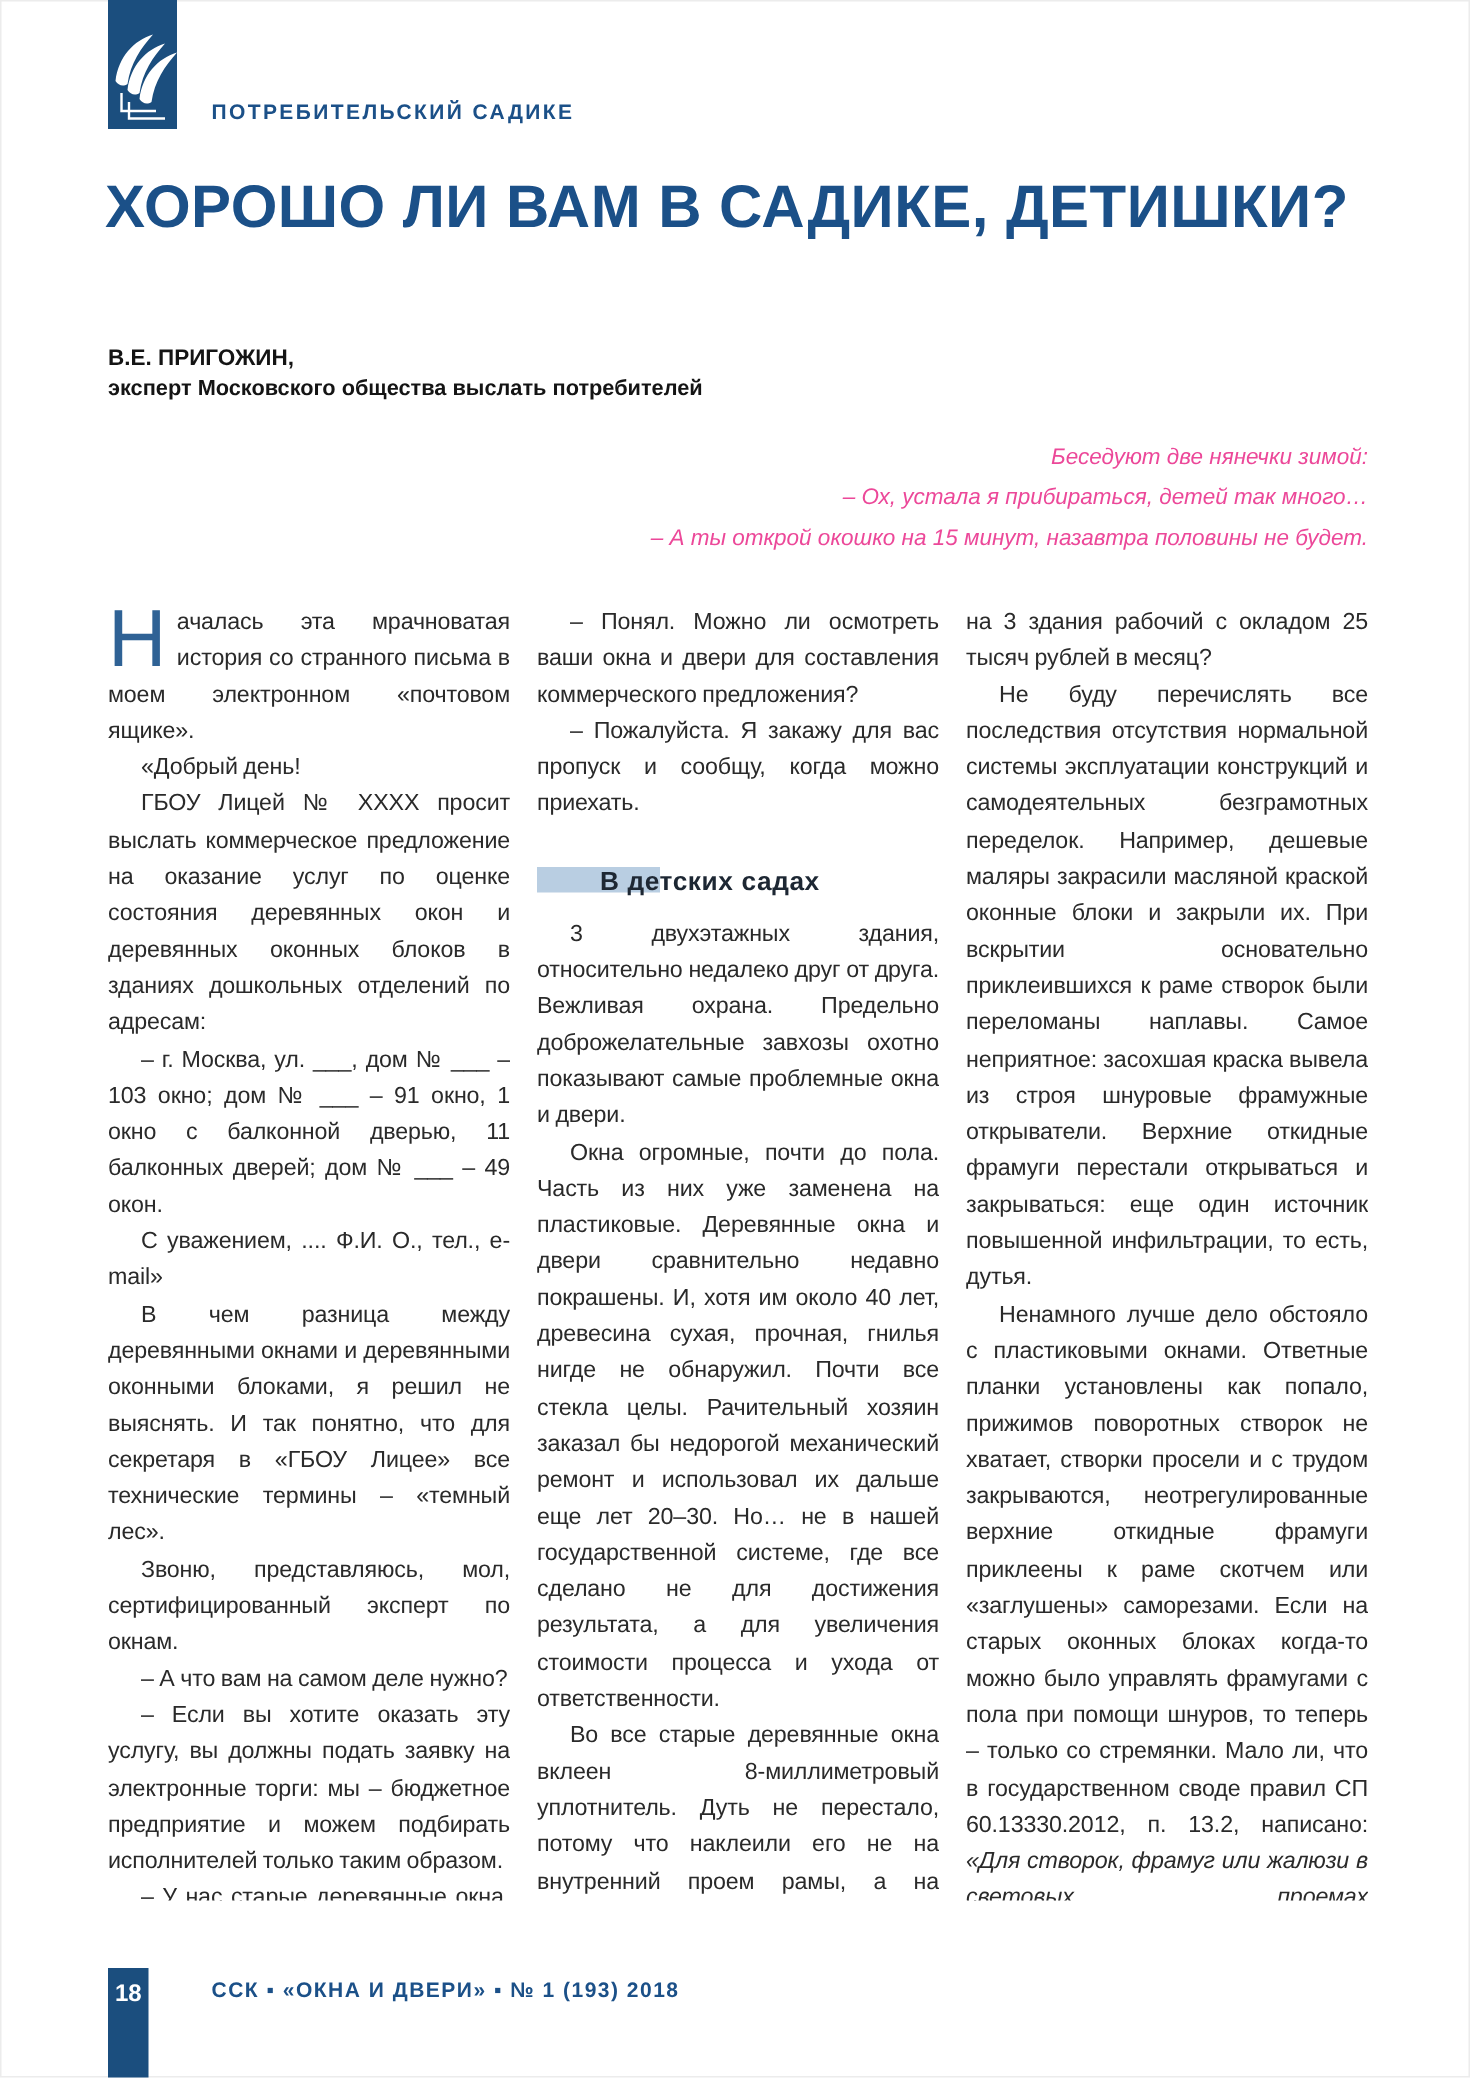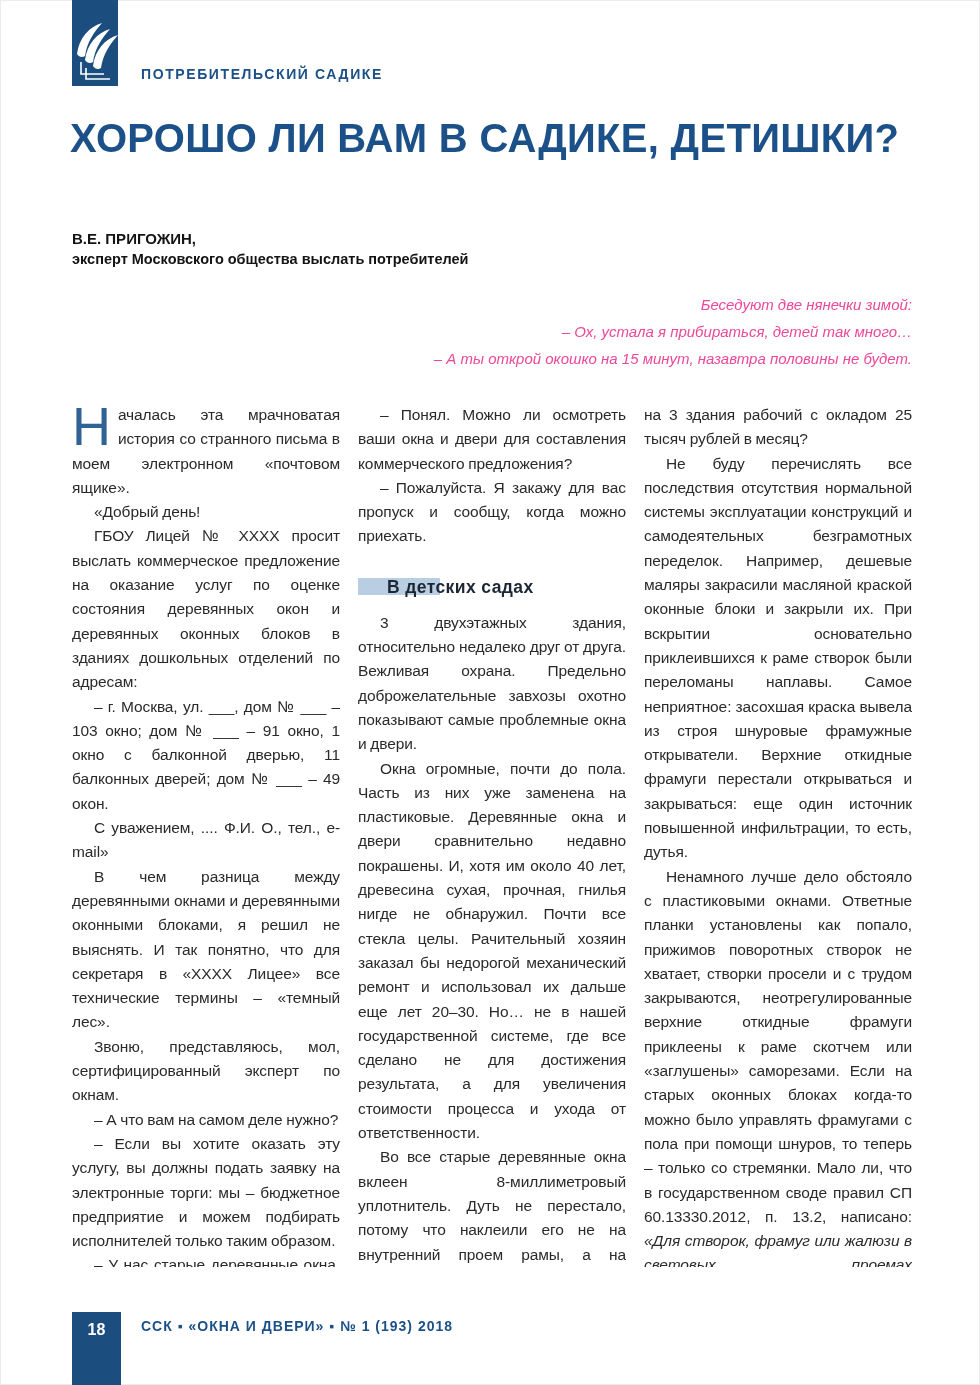--- a/index.html
+++ b/index.html
@@ -48,24 +48,24 @@
   }
   .it{font-style:italic;}
   .subhead{
     position:relative;margin:28px 0 13px 0;
     font-size:17.5px;font-weight:700;color:#1d2733;letter-spacing:.4px;
   }
   .subhead::before{
     content:"";position:absolute;left:0;top:1px;width:82px;height:17px;
     background:#b9cee2;
   }
-  .subhead span{position:relative;padding-left:29px;margin-top:35px;}
+  .subhead span{position:relative;padding-left:42px;margin-top:35px;}
   
   .page-num-box{
-    position:absolute;left:72px;top:1312px;width:49px;height:73px;
+    position:absolute;left:72px;top:1312px;width:27px;height:73px;
     background:#1b4e7e;color:#ffffff;font-weight:700;font-size:16px;
     text-align:center;padding-top:9px;box-sizing:border-box;
   }
   .journal-line{
     position:absolute;left:141px;top:1318px;
     font-size:14px;font-weight:700;color:#1b5088;letter-spacing:1px;
   }
 </style>
 </head>
 <body>
@@ -94,21 +94,21 @@
   <div>– А ты открой окошко на 15 минут, назавтра половины не будет.</div>
 </div>
 
 <div class="columns">
     <div class="col">
       <p class="noindent"><span class="dropcap">Н</span><span>ачалась эта мрачноватая история со странного письма в моем электронном «почтовом ящике».</span></p>
       <p><span>«Добрый день!</span></p>
       <p><span>ГБОУ Лицей № ХХХХ просит выслать коммерческое предложение на оказание услуг по оценке состояния деревянных окон и деревянных оконных блоков в зданиях дошкольных отделений по адресам:</span></p>
       <p><span>– г. Москва, ул. ___, дом № ___ – 103 окно; дом № ___ – 91 окно, 1 окно с балконной дверью, 11 балконных дверей; дом № ___ – 49 окон.</span></p>
       <p><span>С уважением, .... Ф.И. О., тел., e-mail»</span></p>
-      <p><span>В чем разница между деревянными окнами и деревянными оконными блоками, я решил не выяснять. И так понятно, что для секретаря в «ХХХХ Лицее» все технические термины – «темный лес».</span></p>
+      <p><span>В чем разница между деревянными окнами и деревянными оконными блоками, я решил не выяснять. И так понятно, что для секретаря в «ГБОУ Лицее» все технические термины – «темный лес».</span></p>
       <p><span>Звоню, представляюсь, мол, сертифицированный эксперт по окнам.</span></p>
       <p><span>– А что вам на самом деле нужно?</span></p>
       <p><span>– Если вы хотите оказать эту услугу, вы должны подать заявку на электронные торги: мы – бюджетное предприятие и можем подбирать исполнителей только таким образом.</span></p>
       <p><span>– У нас старые деревянные окна, из них дует, </span></p>
     </div>
     <div class="col">
       <p><span>– Понял. Можно ли осмотреть ваши окна и двери для составления коммерческого предложения?</span></p>
       <p><span>– Пожалуйста. Я закажу для вас пропуск и сообщу, когда можно приехать.</span></p>
       <div class="subhead"><span>В детских садах</span></div>
       <p><span>3 двухэтажных здания, относительно недалеко друг от друга. Вежливая охрана. Предельно доброжелательные завхозы охотно показывают самые проблемные окна и двери.</span></p>

